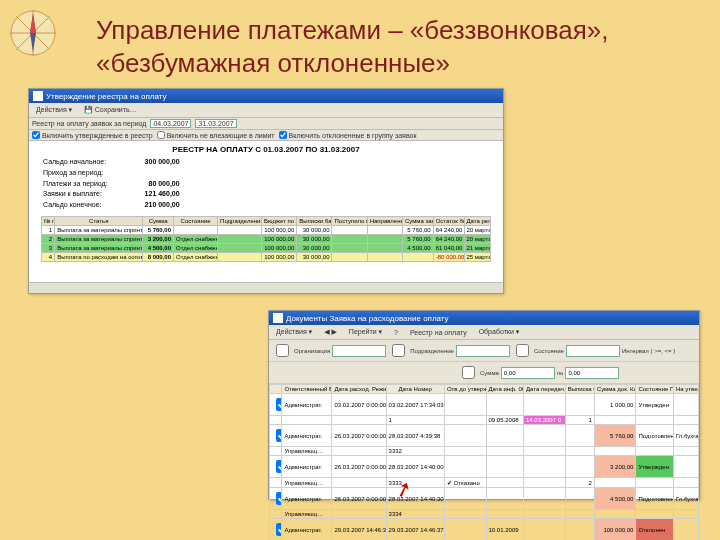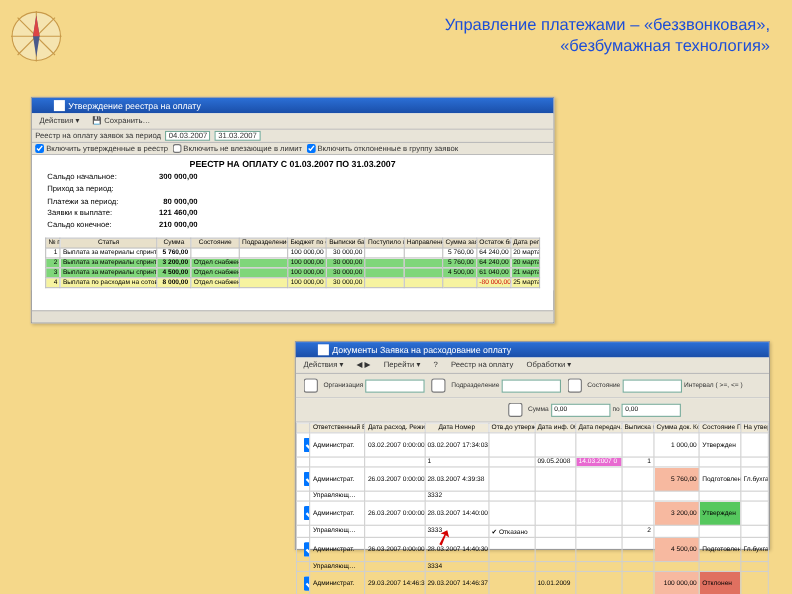--- a/index.html
+++ b/index.html
@@ -1,21 +1,21 @@
 <!DOCTYPE html>
 <html><head>
 <meta charset="utf-8">
 <style>
 html,body{margin:0;padding:0;width:720px;height:540px;font-family:Arial,sans-serif;background:#f5d88a;overflow:hidden}
 .logo{position:absolute;top:8px;left:8px;width:50px;height:50px}
-.title{position:absolute;top:14px;left:96px;right:20px;font-size:15px;color:#1d4ed8;text-align:right;line-height:1.25}
+.title{position:absolute;top:14px;left:96px;right:20px;font-size:26px;color:#7f1d1d;text-align:left;line-height:1.25}
 .panel{position:absolute;background:#fff;border:1px solid #999;box-shadow:1px 1px 3px rgba(0,0,0,.2);font-size:8px}
 .panel1{top:88px;left:28px;width:474px;height:204px}
 .panel2{top:310px;right:20px;width:430px;height:188px}
-.winbar{background:linear-gradient(#2b6fd6,#1a4ea8);color:#fff;padding:2px 20px;font-size:8px;display:flex;align-items:center;gap:3px}
+.winbar{background:linear-gradient(#2b6fd6,#1a4ea8);color:#fff;padding:2px 4px;font-size:8px;display:flex;align-items:center;gap:3px}
 .winbar .ico{width:10px;height:10px;background:#fff;display:inline-block}
 .tb{background:#e8e4d8;border-bottom:1px solid #bbb;padding:1px 3px;display:flex;gap:4px;align-items:center;font-size:7px;color:#333}
 .tb .btn{padding:1px 3px;border:1px solid transparent}
 .tb .sel{border:1px solid #7a9;background:#fff;padding:0 2px}
 .tb .chk{display:flex;align-items:center;gap:2px}
 .tb input[type=checkbox]{width:8px;height:8px;margin:0}
 .content{background:#fff;padding:2px 12px}
 .rtitle{font-weight:bold;font-size:8px;text-align:center;margin:2px 0}
 .summary{font-size:7px;line-height:1.25;margin:2px 0 4px 0}
 .summary td{padding:0 6px 0 0}
@@ -52,21 +52,21 @@
       <line x1="25" y1="2" x2="25" y2="48"></line>
       <line x1="2" y1="25" x2="48" y2="25"></line>
       <line x1="8" y1="8" x2="42" y2="42"></line>
       <line x1="42" y1="8" x2="8" y2="42"></line>
     </g>
   <polygon points="25,6 28,25 25,44 22,25" fill="#4a5a8a"></polygon>
   <polygon points="25,6 28,25 22,25" fill="#d44"></polygon>
 </svg>
 
 <div class="title">
-  <span>Управление платежами – «беззвонковая»,</span><br><span>«безбумажная технология»</span>
+  <span>Управление платежами – «беззвонковая»,</span><br><span>«безбумажная отклоненные»</span>
 </div>
 
 <div class="panel panel1">
   <div class="winbar">
     <span class="ico"></span>
     <span>Утверждение реестра на оплату</span>
   </div>
   <div class="tb">
     <span class="btn">Действия ▾</span>
     <span class="btn">💾  Сохранить…</span>

